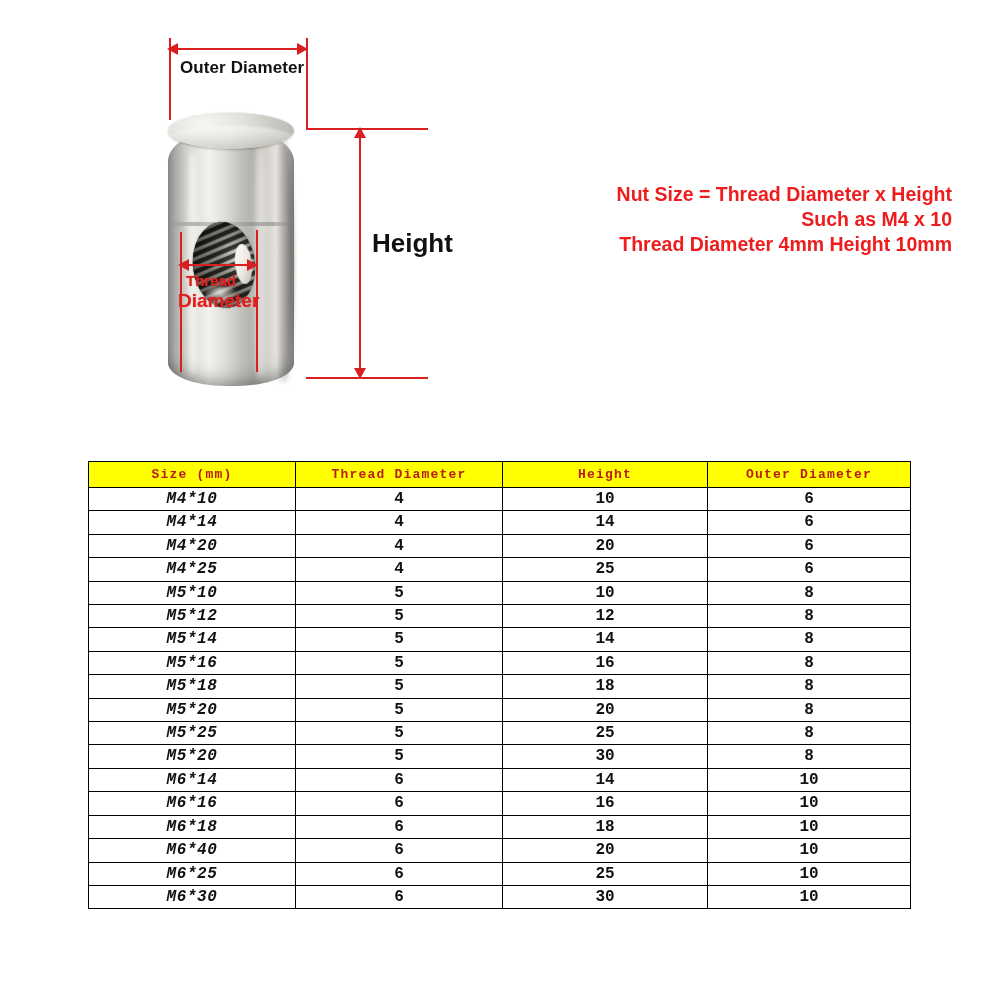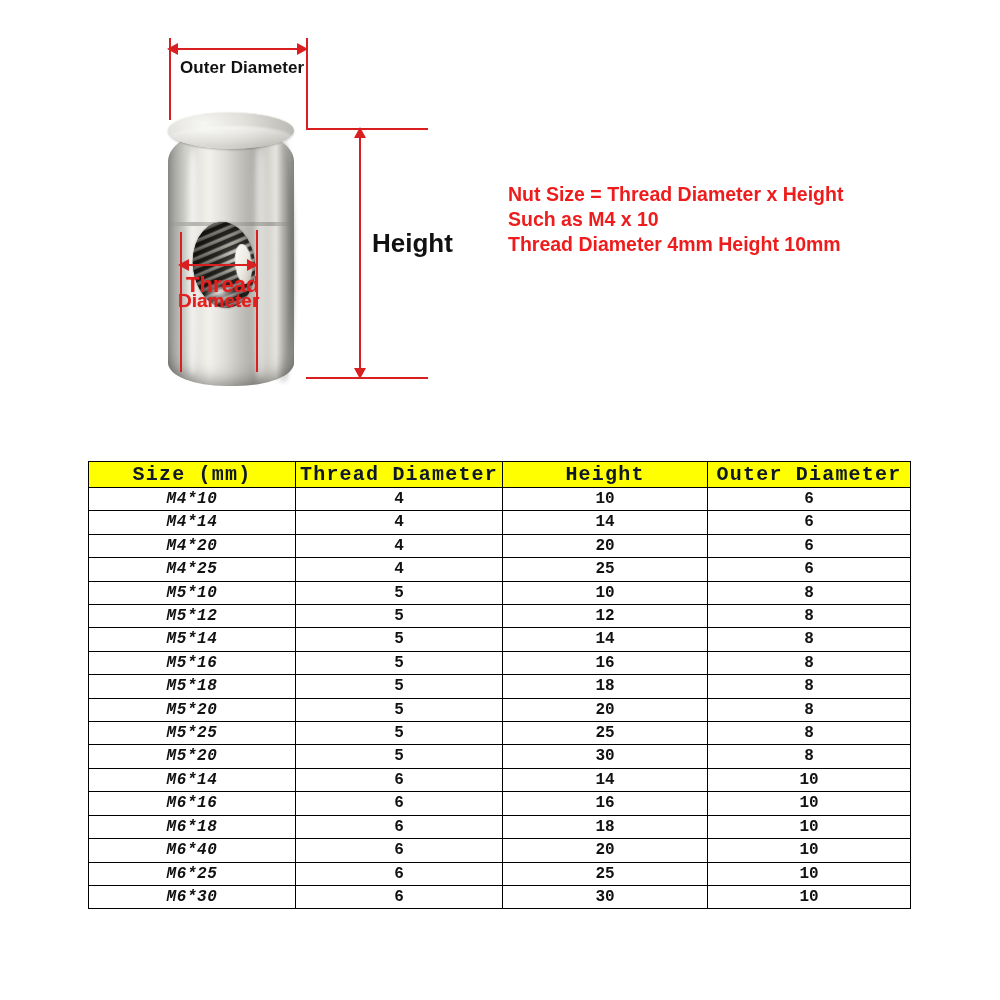--- a/index.html
+++ b/index.html
@@ -181,30 +181,30 @@
     position: absolute;
     color: #e21f1f;
     font-family: "Liberation Sans", sans-serif;
     font-weight: bold;
     white-space: nowrap;
     text-shadow: 0 0 1px rgba(226,31,31,.6);
   }
 
   #lbl-outer-diameter { left: 180px; top: 58px;  font-size: 17px; letter-spacing: .1px; }
   #lbl-height         { left: 372px; top: 228px; font-size: 26px; }
-  #lbl-thread-1       { left: 186px; top: 272px; font-size: 22px; }
+  #lbl-thread-1       { left: 186px; top: 272px; font-size: 15px; }
   #lbl-thread-2       { left: 178px; top: 290px; font-size: 19px; }
 
   
   #note-block {
     position: absolute;
     left: 508px;
     top: 182px;
     width: 444px;
-    text-align: left;
+    text-align: right;
     color: #ee1c1c;
     font-family: "Liberation Sans", sans-serif;
     font-weight: bold;
     font-size: 19.5px;
     line-height: 25px;
   }
   #note-block div { white-space: nowrap; }
 
   
   #spec-table {
@@ -223,22 +223,22 @@
 
   #spec-table th, #spec-table td {
     border: 1px solid #000000;
     text-align: center;
     padding: 0;
     height: 22.4px;
     line-height: 22.4px;
   }
   #spec-table thead th {
     background: #ffff00;
-    color: #0f172a;
-    font-size: 20px;
+    color: #b91c1c;
+    font-size: 13px;
     font-weight: bold;
     letter-spacing: 1.2px;
     height: 25px;
     line-height: 25px;
     text-align: center;
   }
   #spec-table tbody td {
     background: #ffffff;
     color: #111111;
     font-size: 16px;

